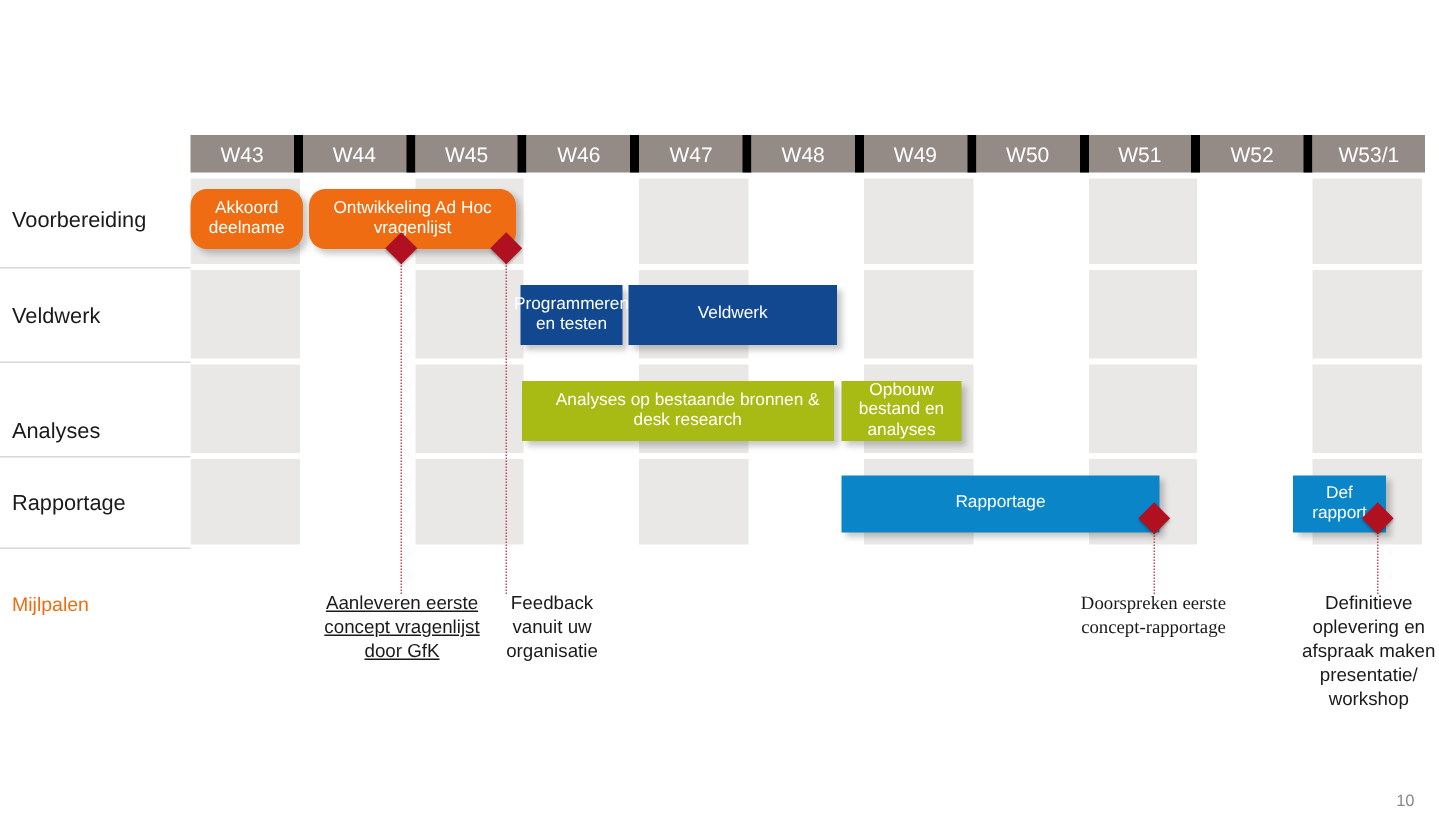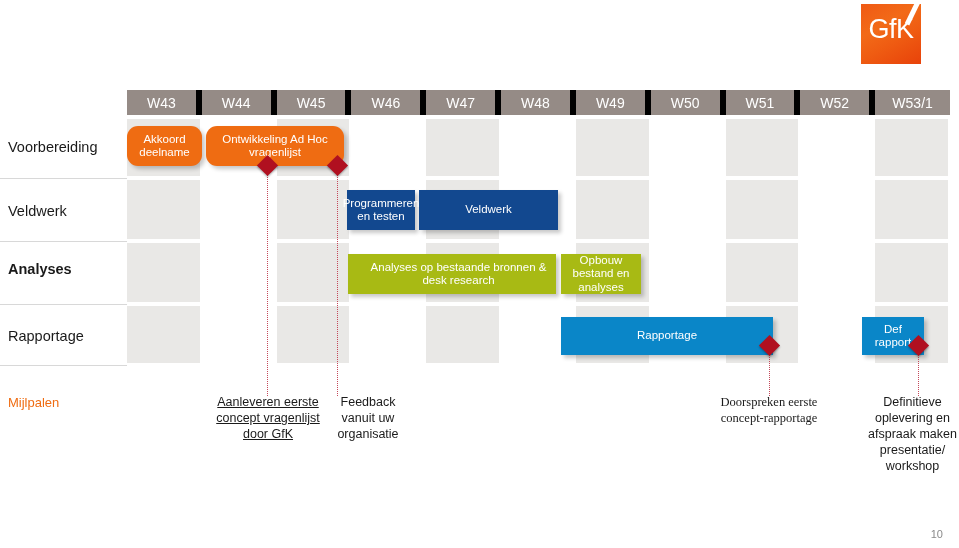--- a/index.html
+++ b/index.html
@@ -168,24 +168,20 @@
     font-size: 11px;
     color: #8a8a8a;
   }
 </style>
 </head>
 <body>
 
 <div id="slide">
 
 
-  <div class="logo">
-    <div class="logo-slash"></div>
-    <div class="logo-text">GfK</div>
-  </div>
 
   <div id="gantt">
     <div id="grid-cols">
         <div class="grid-col shaded" style="left: 127px; width: 72.8182px;"></div>
         <div class="grid-col plain" style="left: 201.818px; width: 72.8182px;"></div>
         <div class="grid-col shaded" style="left: 276.636px; width: 72.8182px;"></div>
         <div class="grid-col plain" style="left: 351.455px; width: 72.8182px;"></div>
         <div class="grid-col shaded" style="left: 426.273px; width: 72.8182px;"></div>
         <div class="grid-col plain" style="left: 501.091px; width: 72.8182px;"></div>
         <div class="grid-col shaded" style="left: 575.909px; width: 72.8182px;"></div>
@@ -200,21 +196,21 @@
         <div class="row-sep" style="top: 149px;"></div>
         <div class="row-sep" style="top: 212px;"></div>
         <div class="row-sep" style="top: 273px;"></div>
       </div>
     <div class="label-col"></div>
     <div id="row-labels">
         <div class="row-label" style="top: 48.5px;">Voorbereiding</div>
         <div class="row-line" style="top: 88px;"></div>
         <div class="row-label" style="top: 112.5px;">Veldwerk</div>
         <div class="row-line" style="top: 151px;"></div>
-        <div class="row-label" style="top: 171px; font-weight: bold;">Analyses</div>
+        <div class="row-label" style="top: 190px;">Analyses</div>
         <div class="row-line" style="top: 214px;"></div>
         <div class="row-label" style="top: 237.5px;">Rapportage</div>
         <div class="row-line" style="top: 275px;"></div>
       </div>
     <div id="week-heads">
         <div class="week-head" style="left: 127px; width: 74.8182px;">W43</div>
         <div class="week-head" style="left: 201.818px; width: 74.8182px;">W44</div>
         <div class="week-head" style="left: 276.636px; width: 74.8182px;">W45</div>
         <div class="week-head" style="left: 351.455px; width: 74.8182px;">W46</div>
         <div class="week-head" style="left: 426.273px; width: 74.8182px;">W47</div>

